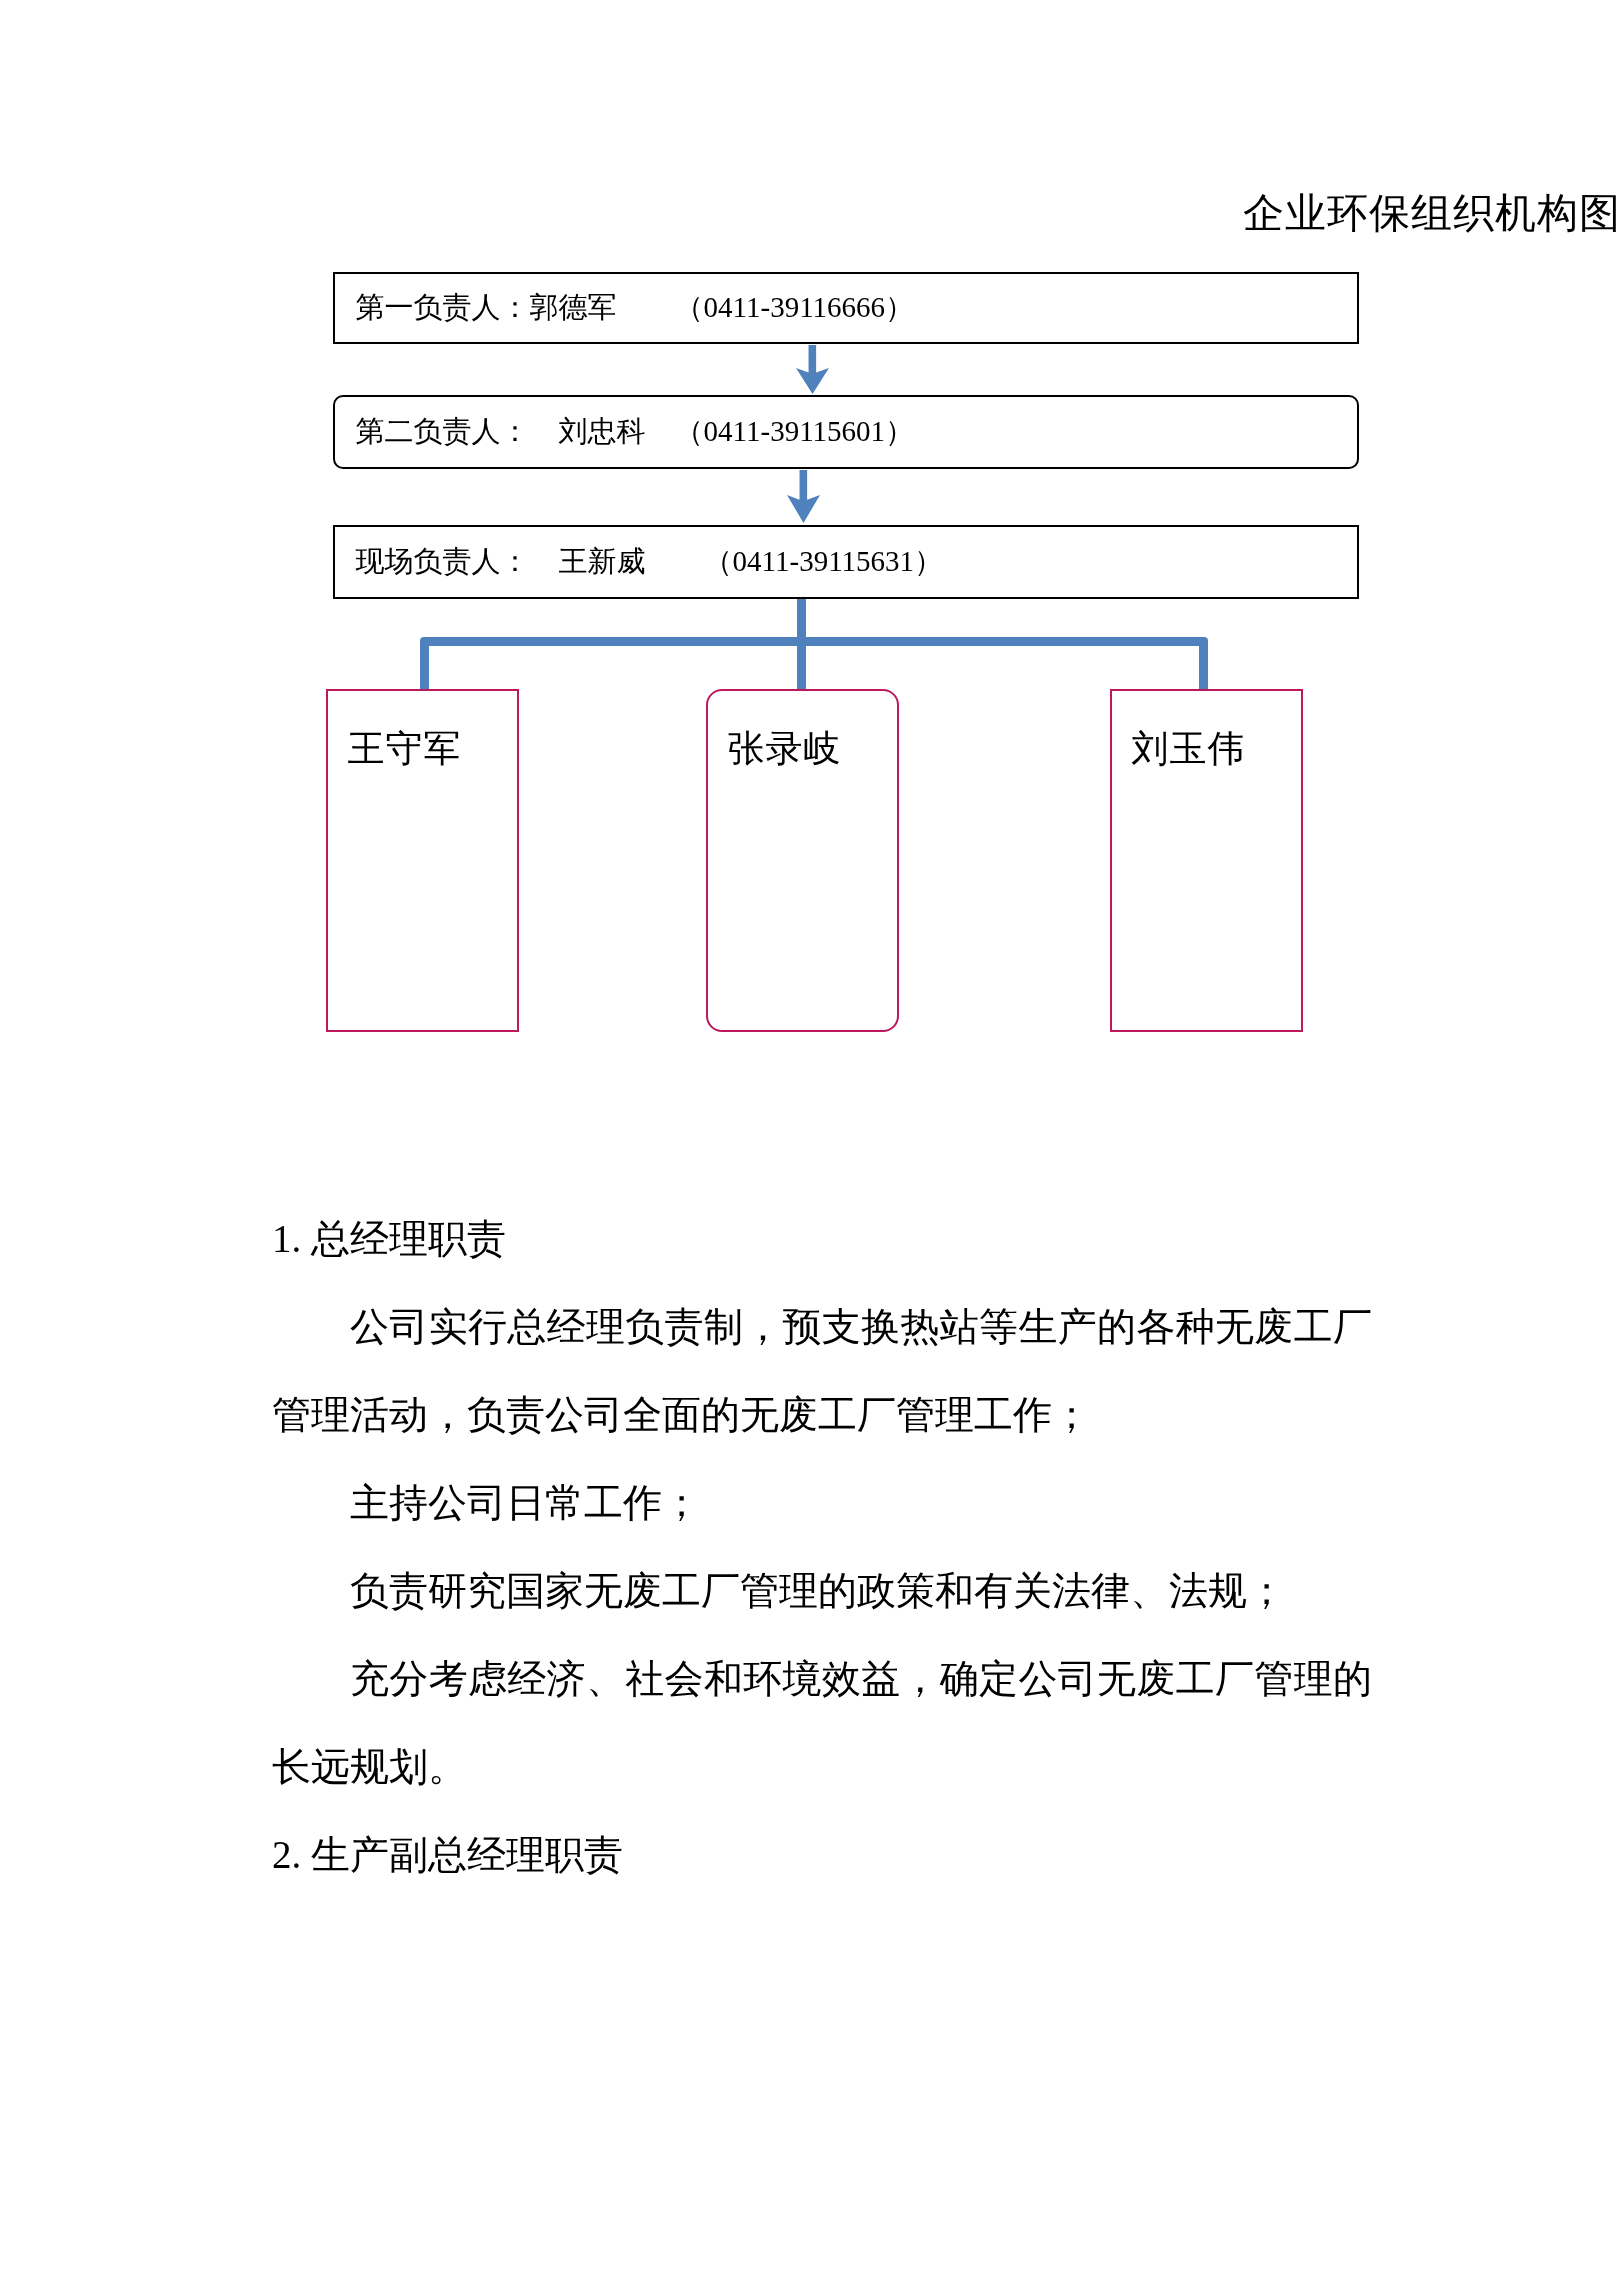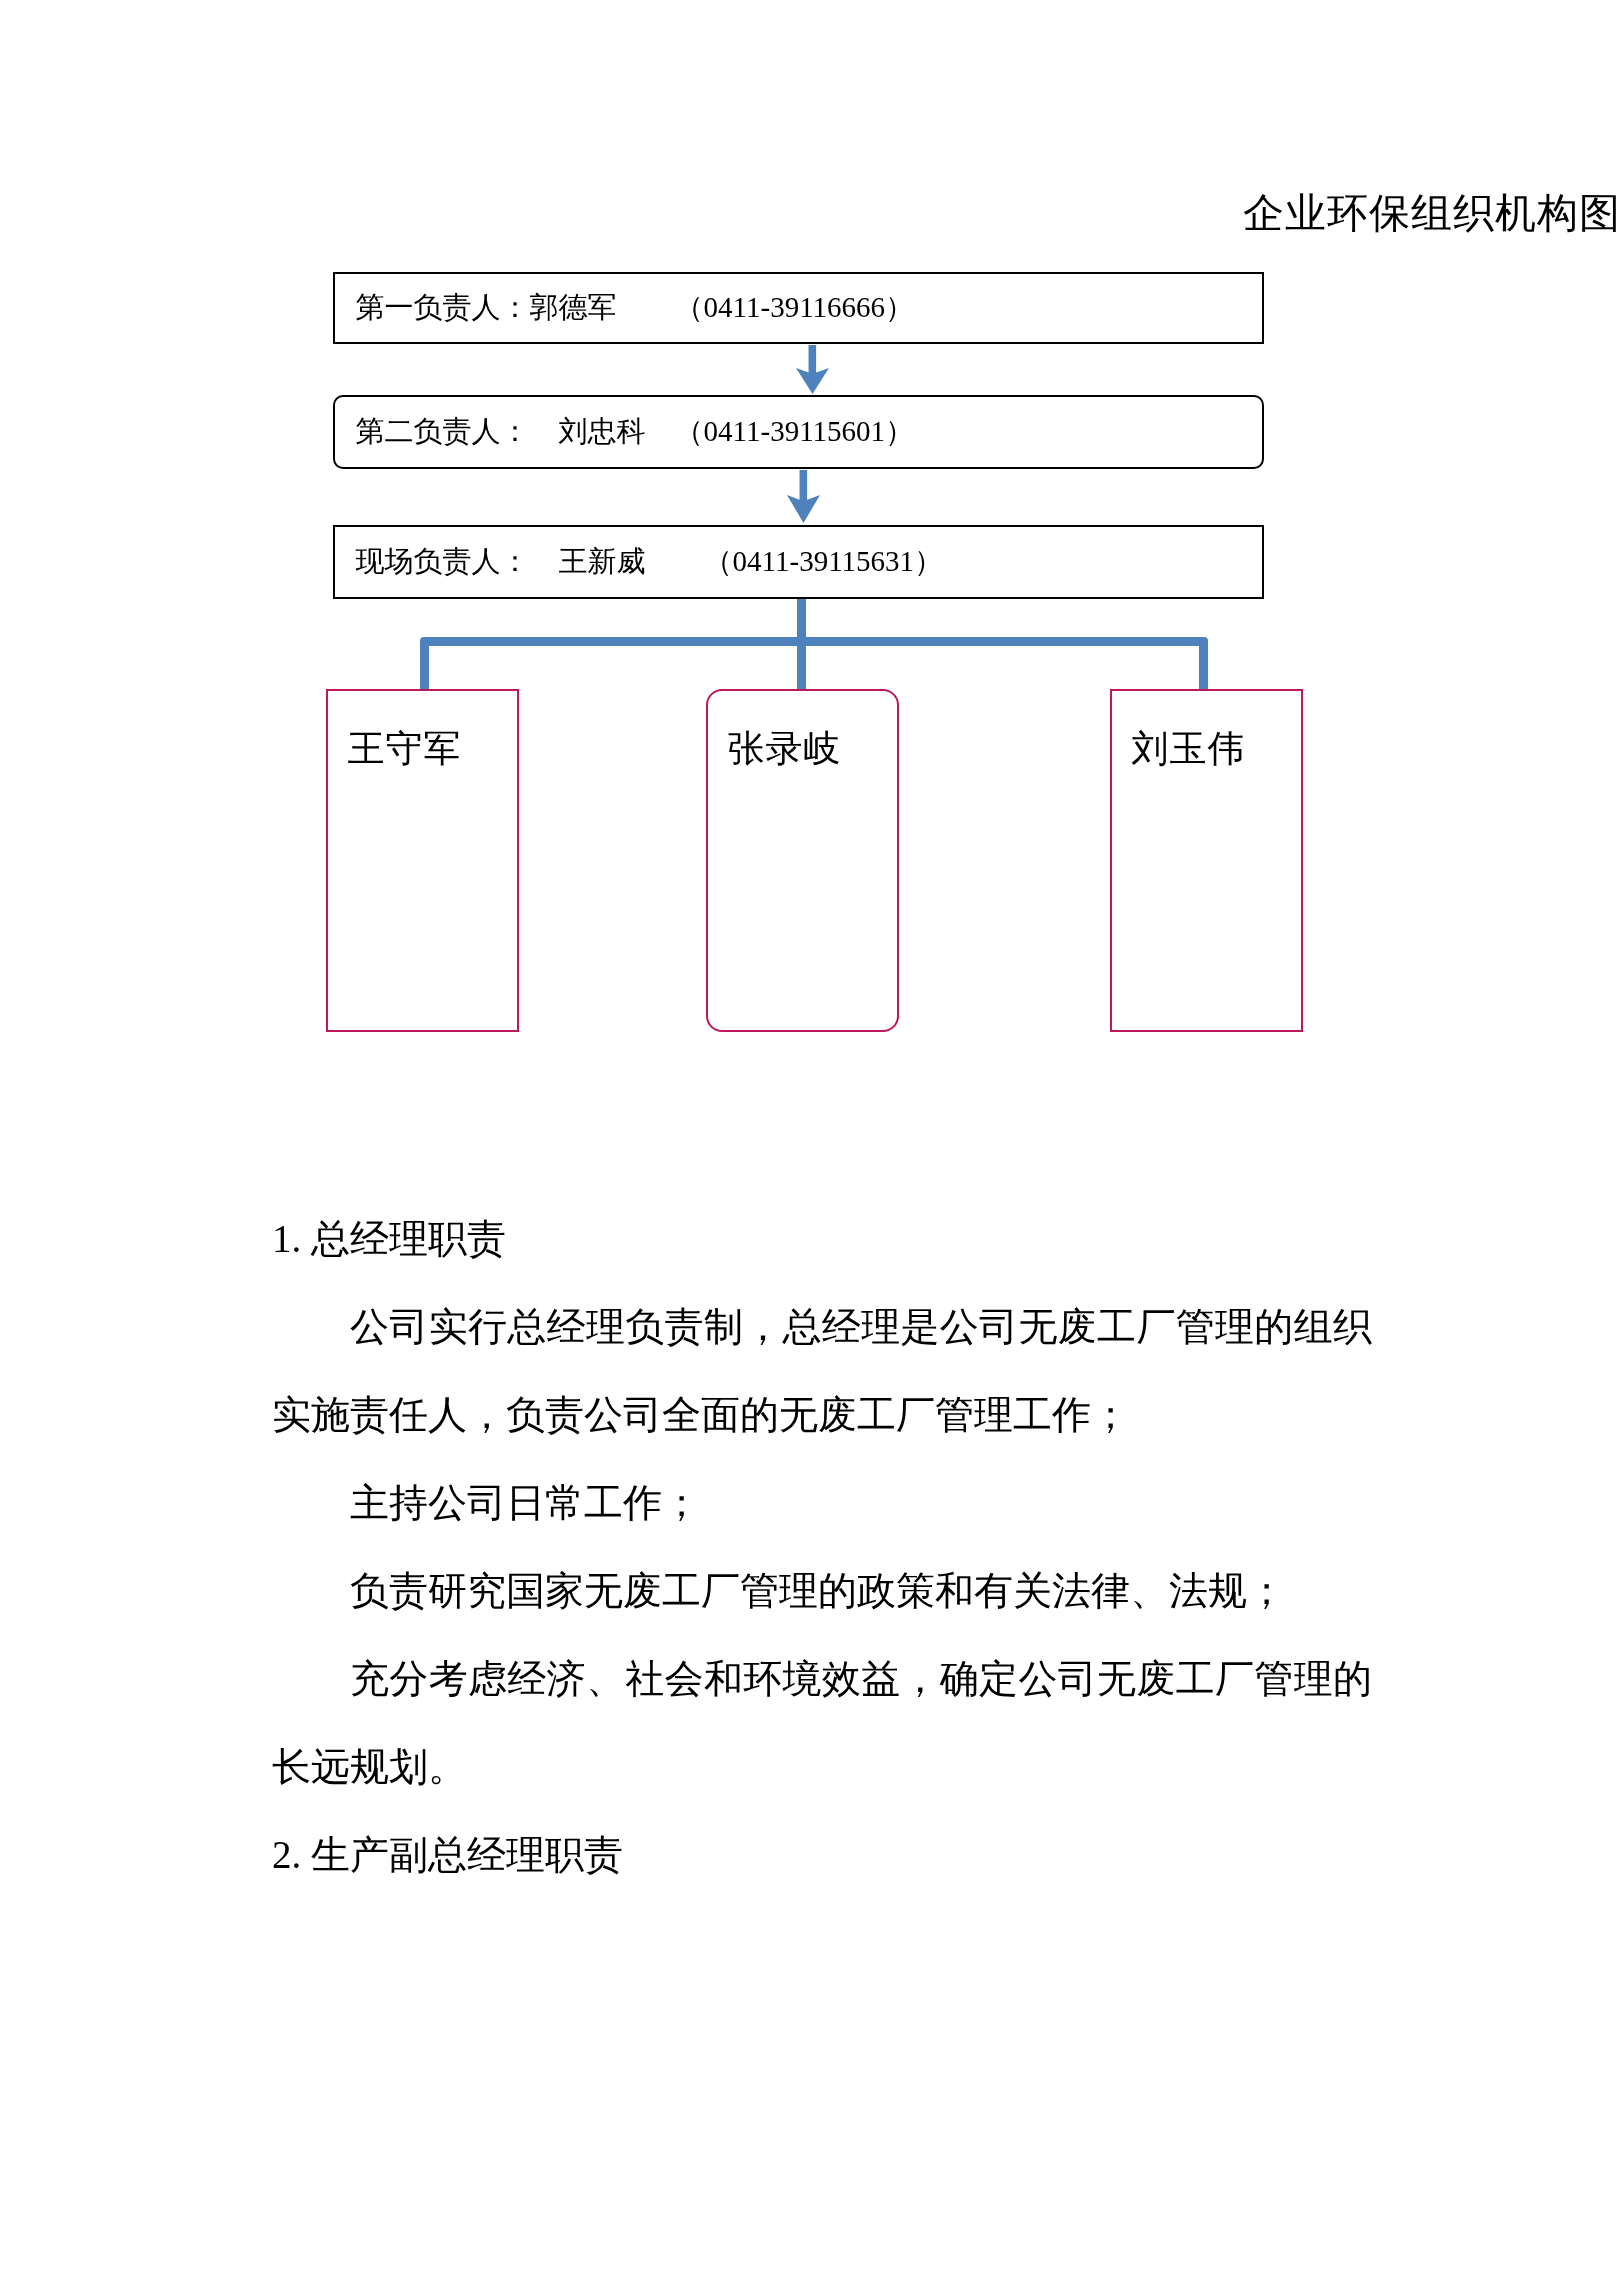--- a/index.html
+++ b/index.html
@@ -13,21 +13,21 @@
     color:#000;
     overflow:hidden;
   }
   
   .doc-title {
     position:absolute; top:190px; left:0; width:100%;
     text-align:right; font-size:41px; line-height:47px;
     letter-spacing:1px;
   }
   .org-box {
-    position:absolute; left:333px; width:931px;
+    position:absolute; left:333px; width:1026px;
     border:2px solid #000; background:#fff;
     display:flex; align-items:center;
     padding-left:20.6px; font-size:29px; white-space:pre;
   }
   .org-box.l1 { top:272px; height:72px; }
   .org-box.l2 { top:395px; height:74px;border-radius:10px; }
   .org-box.l3 { top:525px; height:74px; }
 
   .down-arrow { position:absolute; width:33px; background:var(--accent,#4f81bd);
     clip-path:polygon(38% 0, 61% 0, 61% 56%, 100% 47%, 50% 100%, 0 47%, 38% 56%);
@@ -99,21 +99,21 @@
   <div class="member-box m1">
     <span>张录岐</span>
   </div>
   <div class="member-box m2">
     <span>刘玉伟</span>
   </div>
 
 
   <div class="body-text">
     <p class="heading">1. 总经理职责</p>
-    <p class="para">公司实行总经理负责制，总经理是公司无废工厂管理的组织实施责任人，负责公司全面的无废工厂管理工作；</p>
+    <p class="para">公司实行总经理负责制，预支换热站等生产的各种无废工厂管理活动，负责公司全面的无废工厂管理工作；</p>
     <p class="para">主持公司日常工作；</p>
     <p class="para">负责研究国家无废工厂管理的政策和有关法律、法规；</p>
     <p class="para">充分考虑经济、社会和环境效益，确定公司无废工厂管理的长远规划。</p>
     <p class="heading">2. 生产副总经理职责</p>
   </div>
 
 </div>
 
 
 </body></html>

